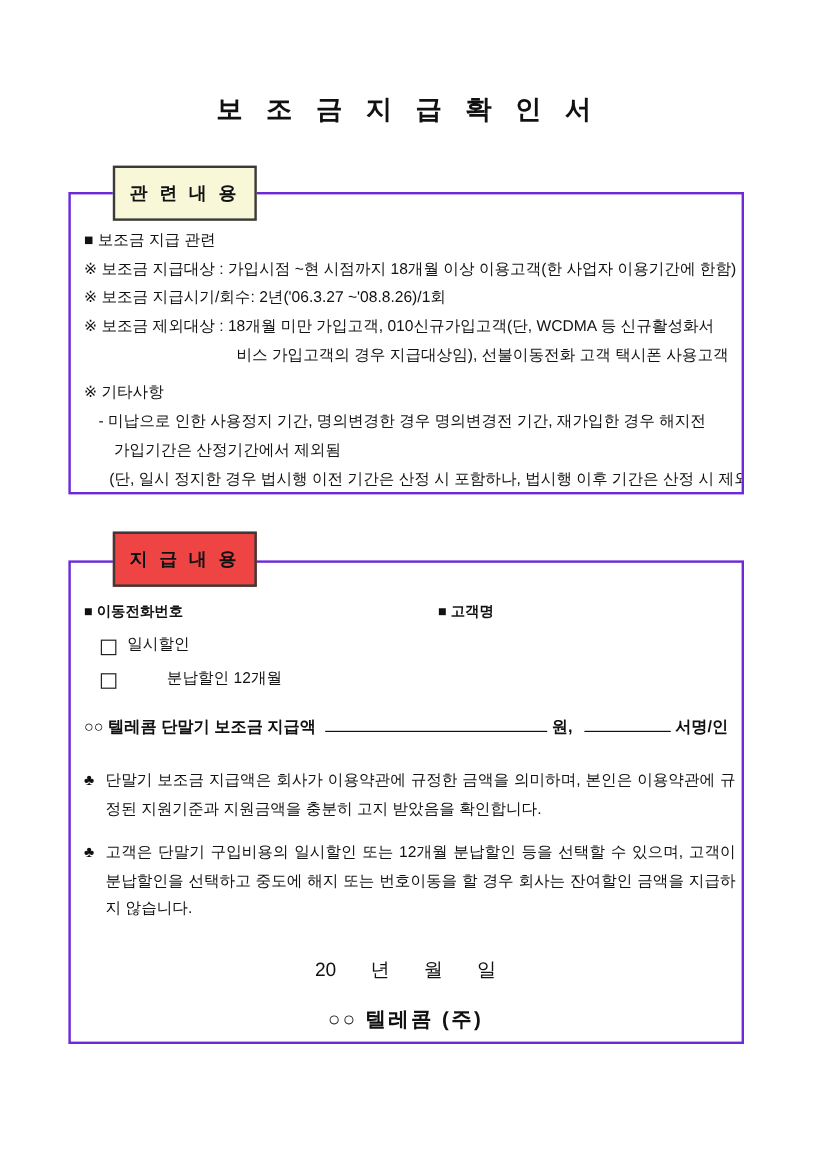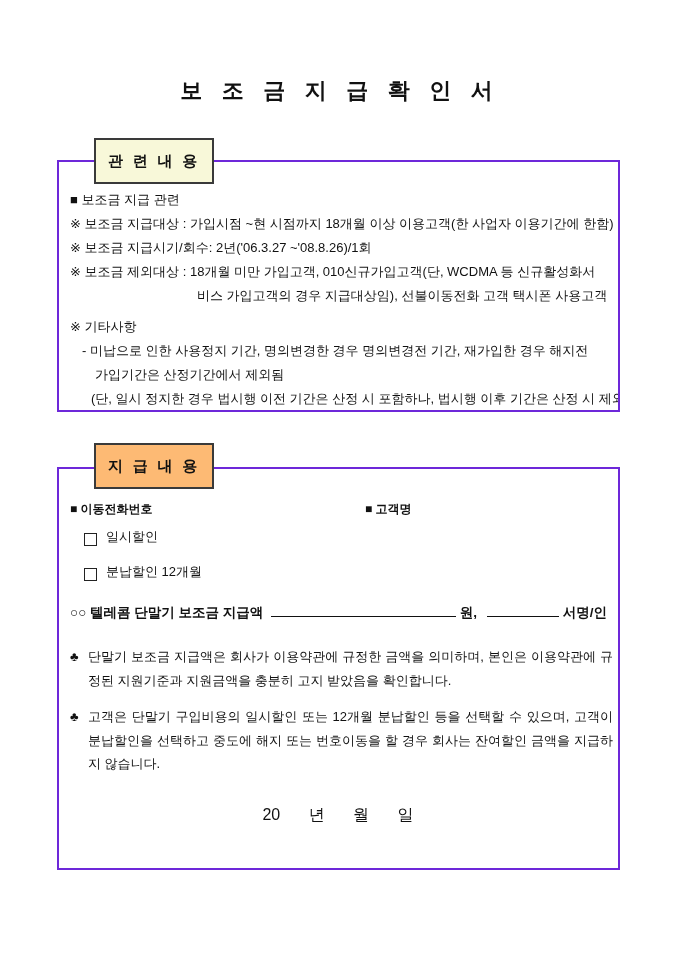--- a/index.html
+++ b/index.html
@@ -35,21 +35,21 @@
 
   .box-header {
     position:absolute; left:94px; width:120px; height:46px;
     display:flex; align-items:center; justify-content:center;
     font-family:"Liberation Serif","DejaVu Serif",serif;
     font-weight:bold; font-size:15px; letter-spacing:3px;
     border:2px solid #3a3a3a; box-sizing:border-box;
     z-index:3; white-space:nowrap;
   }
   #header-related { top:138px; background:#f8f8d9;text-align:right; }
-  #header-payment { top:443px; background:#fdba74; }
+  #header-payment { top:443px; background:#ef4444; }
 
   
   .related-body {
     padding:26px 10px 0 11px;
     font-size:13px; line-height:24px;
   }
   .rline { white-space:nowrap; }
   .rline.cont      { padding-left:127px; }
   .rline.dash      { padding-left:12px; }
   .rline.dash-cont { padding-left:25px; }
@@ -57,21 +57,21 @@
   .rline.etc-gap   { margin-top:7px; }
 
   
   .payment-body { padding:32px 12px 0 11px; font-size:13px; }
 
   .field-row { display:flex; white-space:nowrap; }
   .field-label { font-weight:bold; font-size:12px; }
   .field-label.phone { width:295px; }
 
   .option-row { margin:10px 0 0 14px; display:flex; align-items:flex-end; }
-  .option-row.second { margin-top:17px; }
+  .option-row.second { margin-top:10px;gap:33px; }
   .checkbox {
     width:11px; height:11px;
     border:1.5px solid #222; box-sizing:content-box;
     display:inline-block; margin-right:9px;
     background:#ffffff;
   }
 
   .amount-row {
     margin-top:21px; font-weight:bold; font-size:13.5px;
     white-space:nowrap;
@@ -153,17 +153,18 @@
       <div class="note-row">
         <span class="note-bullet">♣</span>
         <span class="note-text">단말기 보조금 지급액은 회사가 이용약관에 규정한 금액을 의미하며, 본인은 이용약관에 규정된 지원기준과 지원금액을 충분히 고지 받았음을 확인합니다.</span>
       </div>
       <div class="note-row second">
         <span class="note-bullet">♣</span>
         <span class="note-text">고객은 단말기 구입비용의 일시할인 또는 12개월 분납할인 등을 선택할 수 있으며, 고객이 분납할인을 선택하고 중도에 해지 또는 번호이동을 할 경우 회사는 잔여할인 금액을 지급하지 않습니다.</span>
       </div>
 
       <div class="date-row">20 년 월 일</div>
+      <div class="company-row">○○ 텔레콤 (주)</div>
 
     </div>
   </div>
 
 </div>
 
 </body></html>

